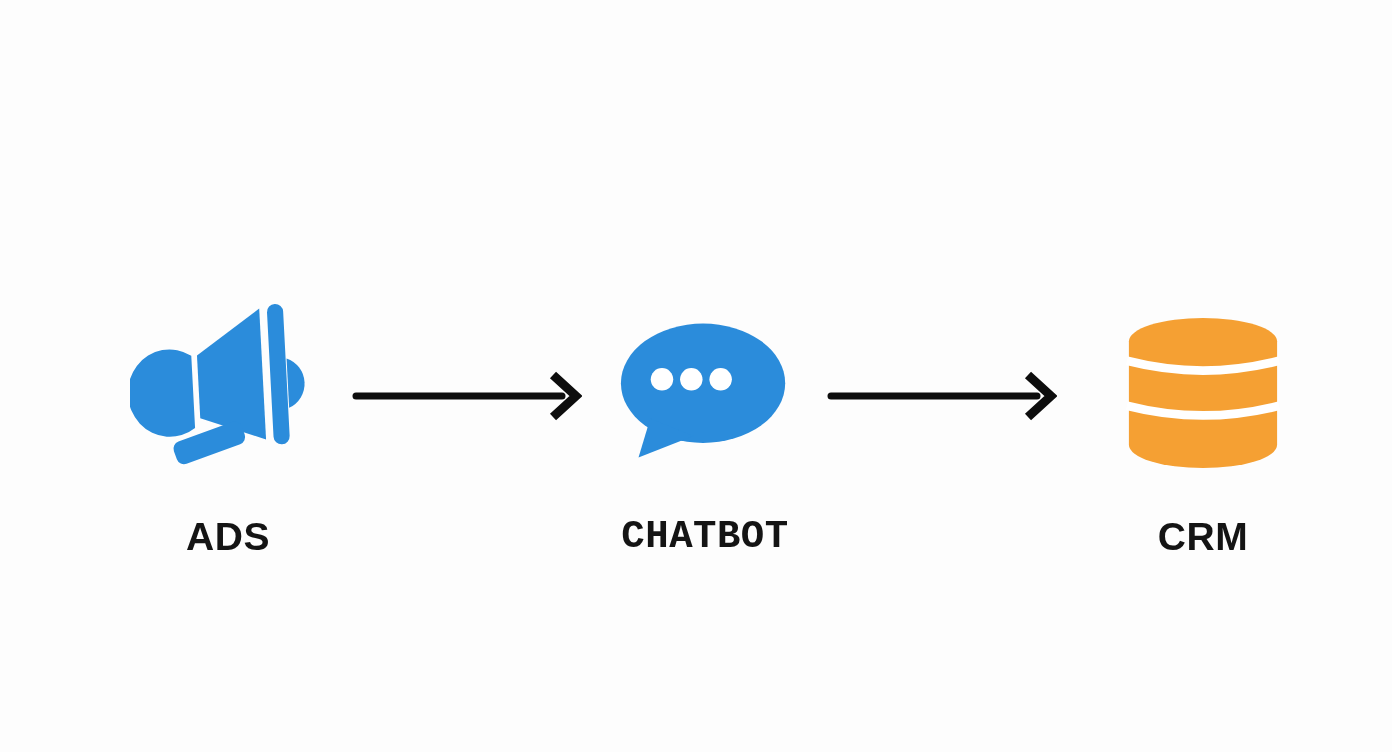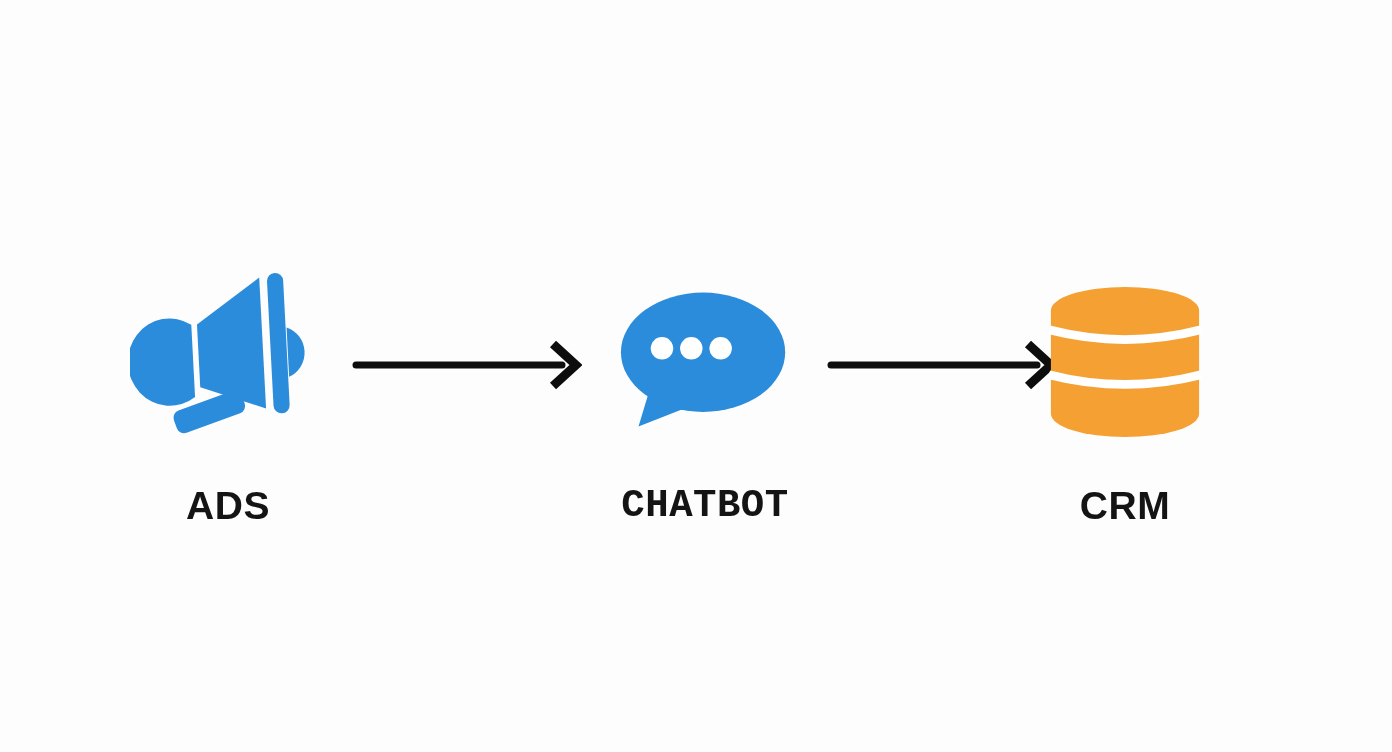--- a/index.html
+++ b/index.html
@@ -10,20 +10,21 @@
     width: 1392px;
     height: 752px;
     background: var(--background, #fdfdfd);
     font-family: "Liberation Sans", sans-serif;
     overflow: hidden;
   }
   .canvas {
     position: relative;
     width: 1392px;
     height: 620px;
+    margin-top: 31px;
   }
   .node {
     position: absolute;
     top: 268px;
     transform: translateX(-50%);
     display: flex;
     flex-direction: column;
     align-items: center;
   }
   .node-icon-box {
@@ -36,21 +37,21 @@
     margin-top: 26px;
     font-size: 39px;
     font-weight: 700;
     letter-spacing: 0.5px;
     color: var(--label, #141414);
     text-align: center;
     white-space: nowrap;
   }
   .node-ads     { left: 228px; }
   .node-chatbot { left: 705px; font-family: Liberation Mono, monospace; }
-  .node-crm     { left: 1125px; }
+  .node-crm     { left: 1203px; }
   .arrow {
     position: absolute;
     top: 335px;
     width: 230px;
     height: 60px;
   }
   .arrow-1 { left: 352px; }
   .arrow-2 { left: 827px; }
 </style>
 </head>

